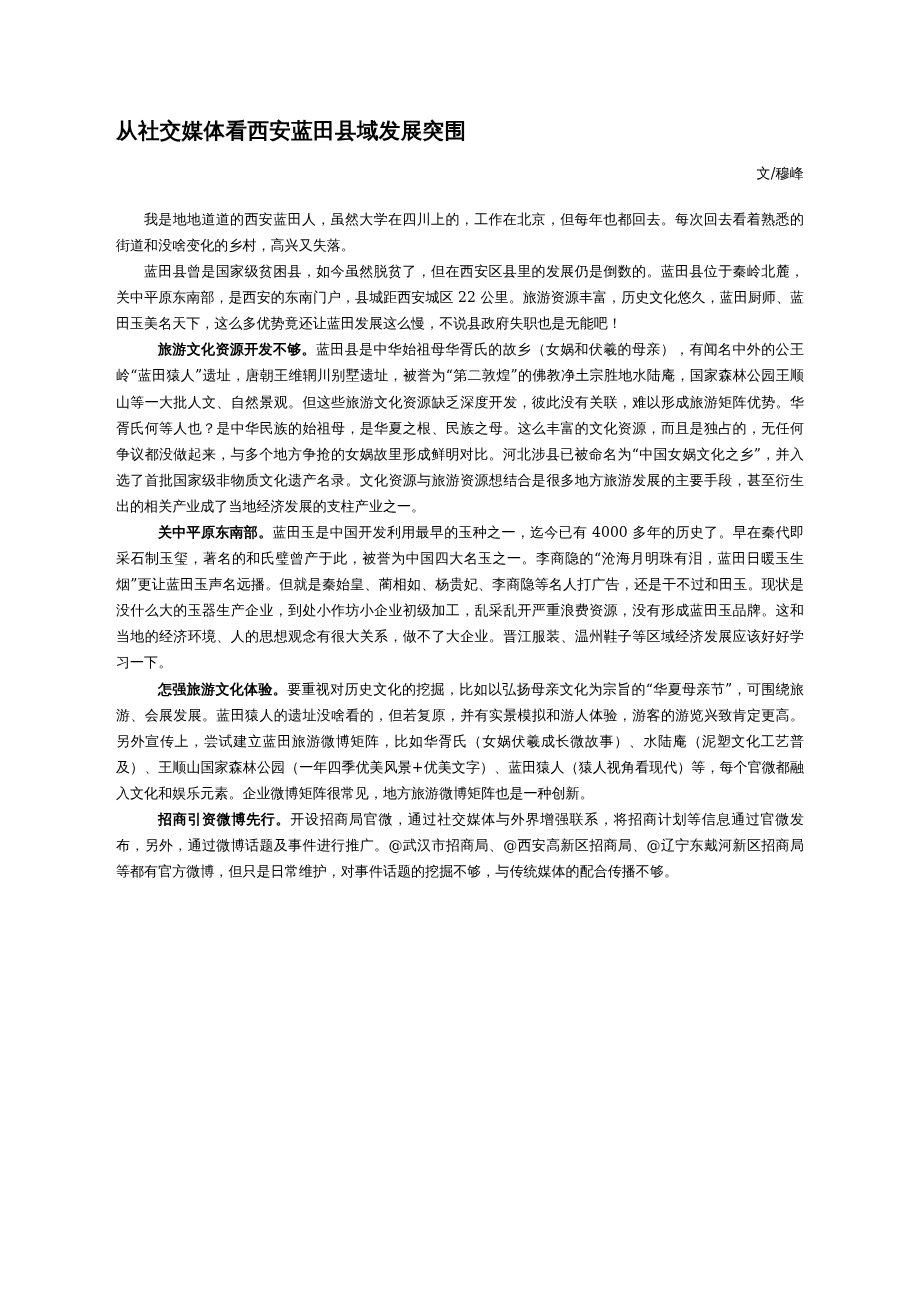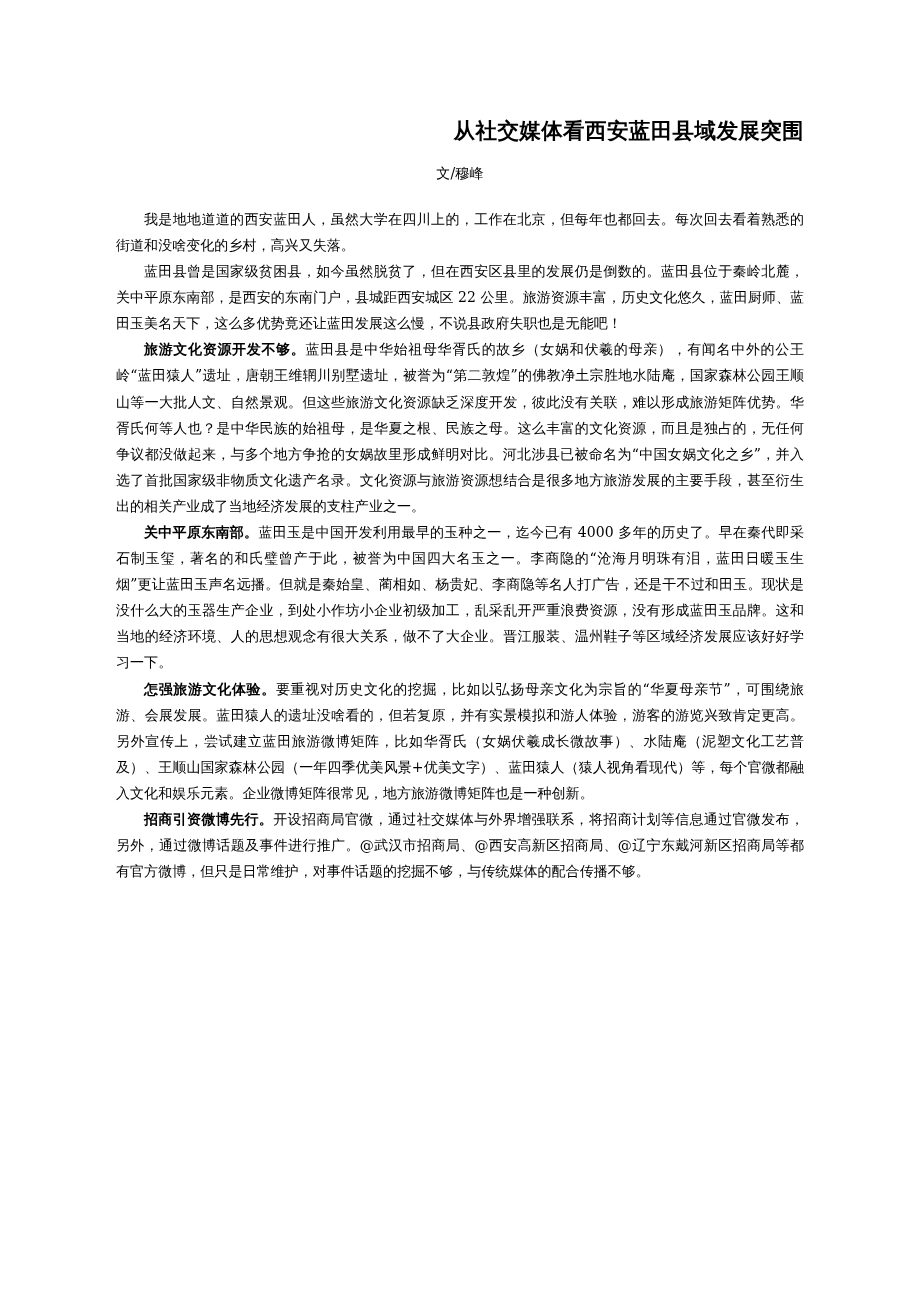--- a/index.html
+++ b/index.html
@@ -23,48 +23,49 @@
     position: absolute;
     left: 116px;
     top: 0;
     width: 688px;
   }
   .doc-title {
     margin: 0;
     padding-top: 115px;
     font-size: 21.5px;
     font-weight: bold;
-    text-align: right;
+    text-align: left;
     letter-spacing: 0.4px;
     line-height: 1.5;
     font-family: "DejaVu Serif", "Liberation Serif", serif;
   }
   .doc-byline {
     margin: 0;
     padding-top: 17px;
     font-size: 14px;
-    text-align: center;
+    text-align: right;
     line-height: 1.4;
     letter-spacing: 0.2px;
   }
   .body-wrap {
     padding-top: 22px;
   }
   p.para {
     margin: 0;
     font-size: 14px;
     line-height: 26.1px;
     text-align: justify;
     text-justify: inter-ideograph;
     text-indent: 2em;
     letter-spacing: 0.05px;
     word-break: break-all;
   }
   p.para .lead {
     font-weight: bold;
+    margin-left: 14px;
   }
 </style>
 </head>
 <body>
 
 <div class="page">
   <div class="content">
 
     <h1 class="doc-title">从社交媒体看西安蓝田县域发展突围</h1>
 

